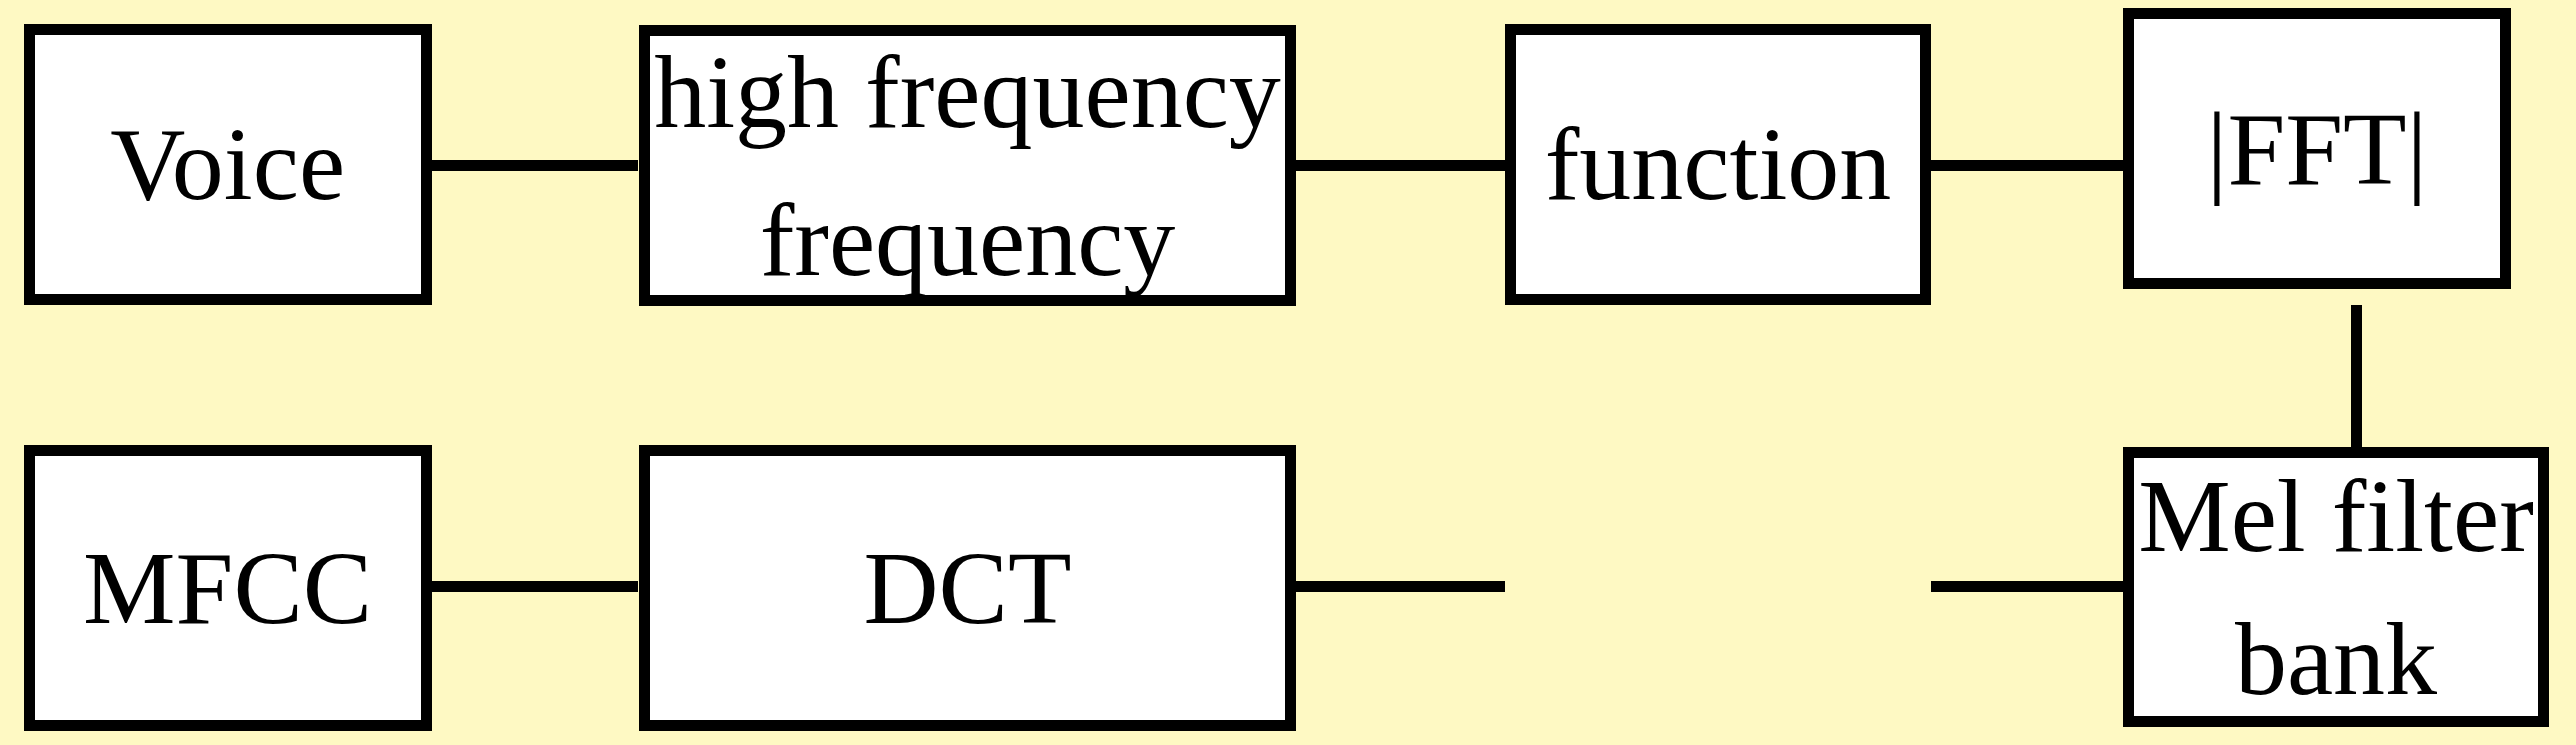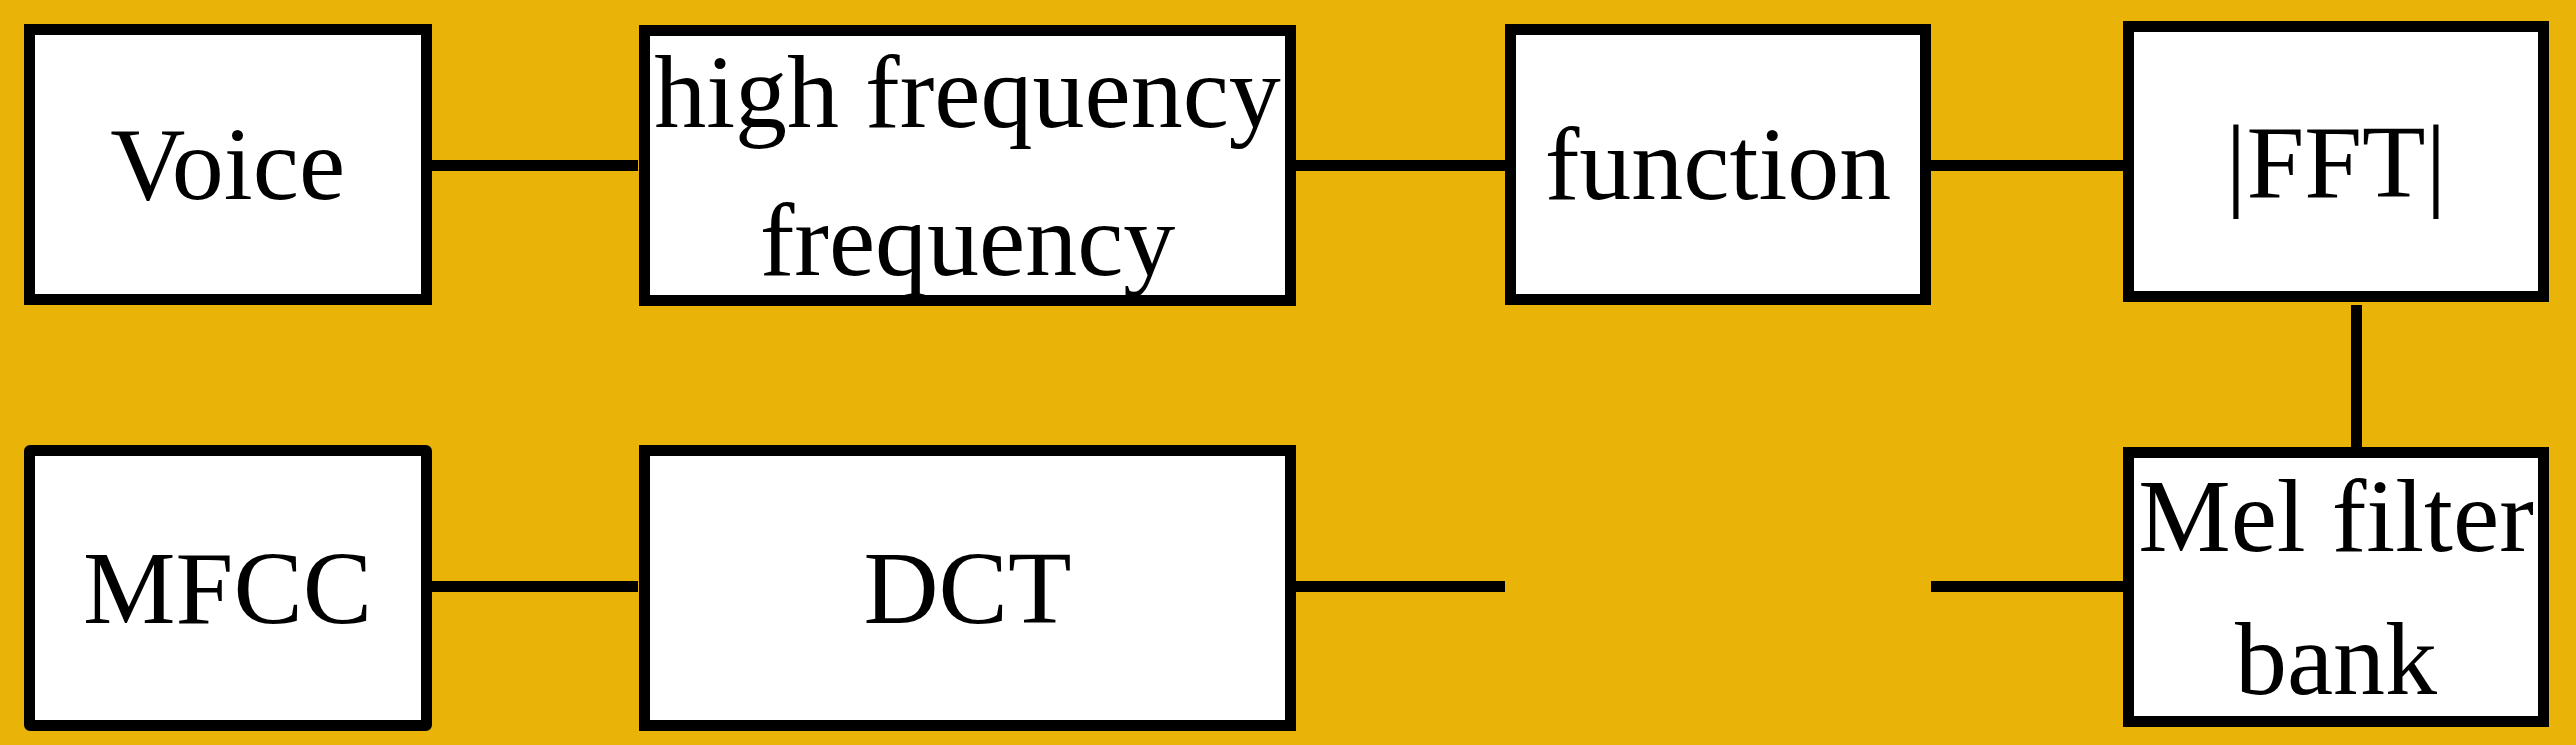--- a/index.html
+++ b/index.html
@@ -4,21 +4,21 @@
 <style>
   html, body {
     margin: 0;
     padding: 0;
     background: #ffffff;
   }
   .canvas {
     position: relative;
     width: 2576px;
     height: 746px;
-    background: #eab308;
+    background: #fef9c3;
     overflow: hidden;
     font-family: "Liberation Serif", "DejaVu Serif", serif;
     color: #000000;
   }
   .box {
     position: absolute;
     box-sizing: border-box;
     border: 11px solid #000000;
     background: #ffffff;
     display: flex;
@@ -29,22 +29,22 @@
     font-size: 104px;
     line-height: 148px;
     white-space: nowrap;
   }
   .box span { display: block; }
 
   
   #box-voice-wave   { left: 23.6px;   top: 23.6px;  width: 408px; height: 281px; }
   #box-hfe          { left: 639px;  top: 25px;  width: 657px; height: 281px; }
   #box-window       { left: 1505px; top: 23.6px;  width: 426px; height: 281px; }
-  #box-fft          { left: 2123px; top: 21px;  width: 426px; height: 281px; }
-  #box-mfcc         { left: 23.6px;   top: 445px; width: 408px; height: 286px; border-radius: 6px; }
+  #box-fft          { left: 2123px; top: 8px;  width: 388px; height: 281px; }
+  #box-mfcc         { left: 23.6px;   top: 445px; width: 408px; height: 286px; }
   #box-dct          { left: 639px;  top: 445px; width: 657px; height: 286px; }
   #box-log          { left: 1505px; top: 445px; width: 426px; height: 286px; }
   #box-mel          { left: 2123px; top: 447px; width: 426px; height: 280px; line-height: 143px; text-align: center; }
 
   .connector-h {
     position: absolute;
     height: 11px;
     background: #000000;
   }
   .connector-v {

